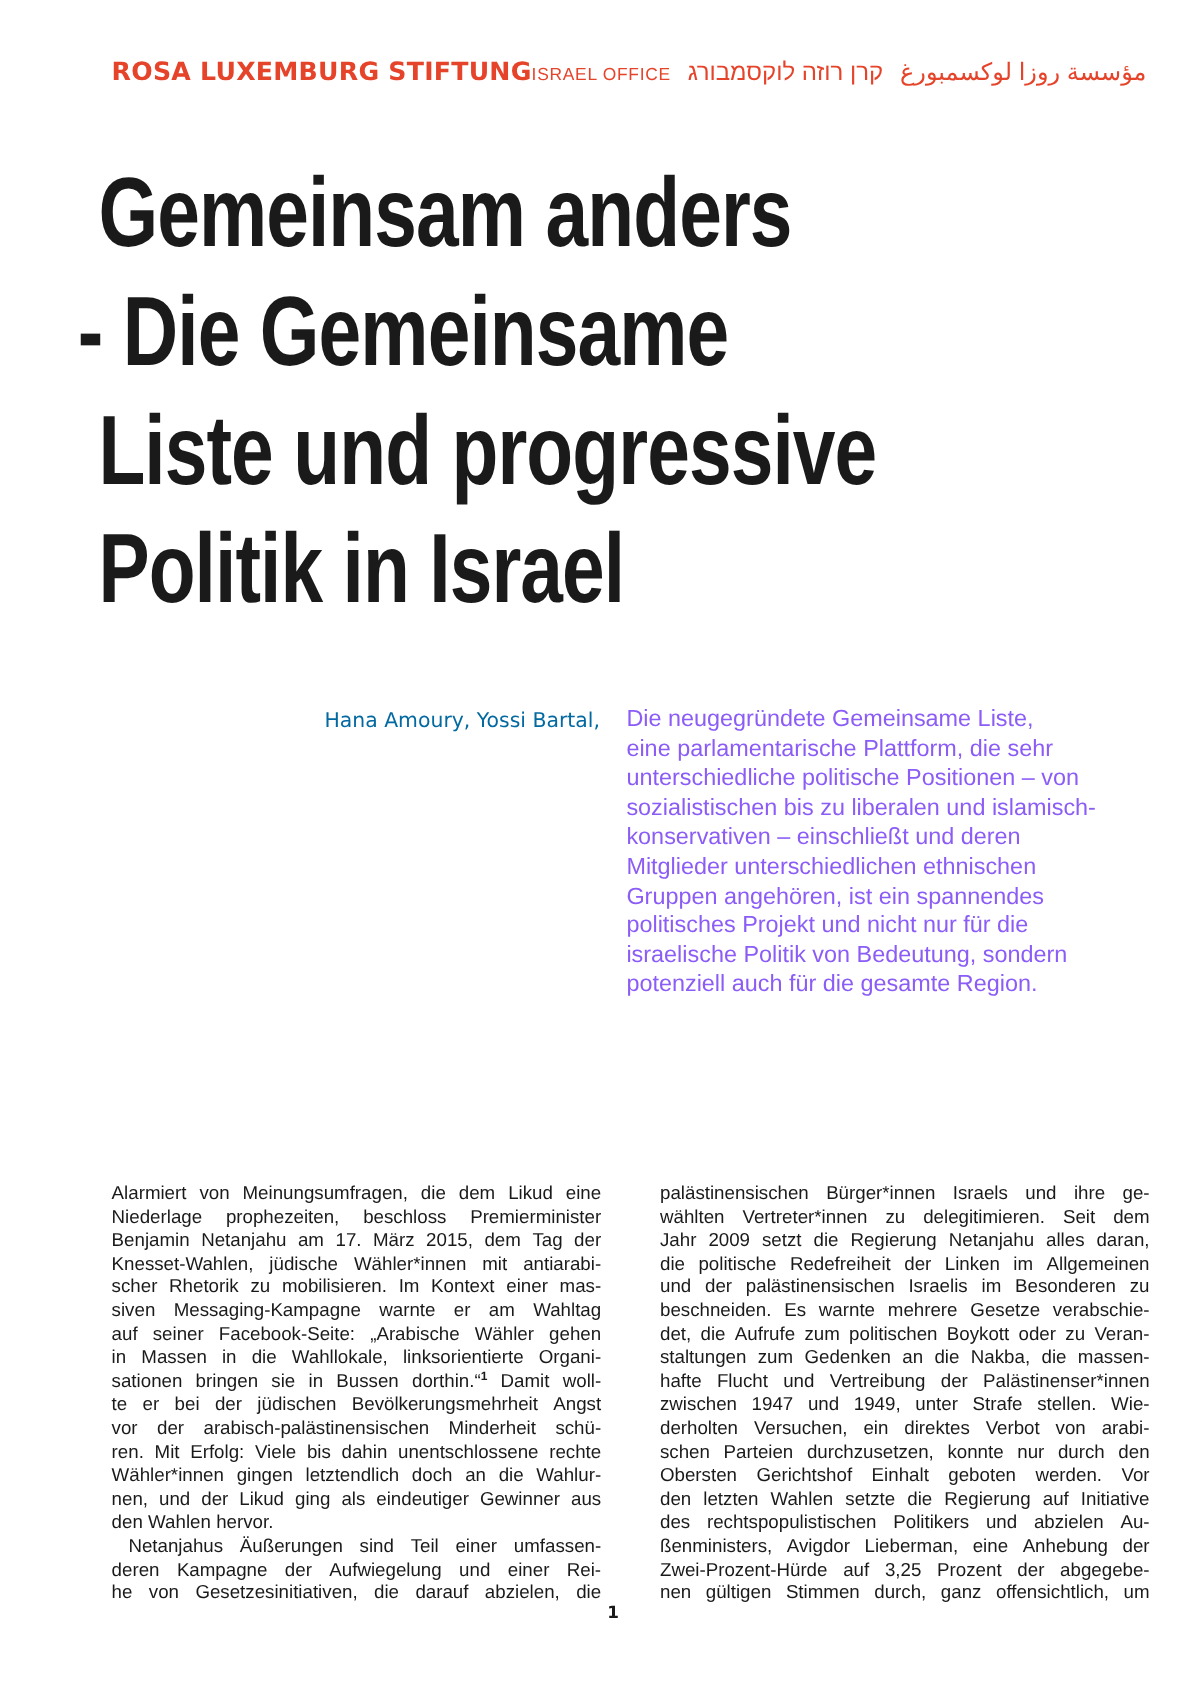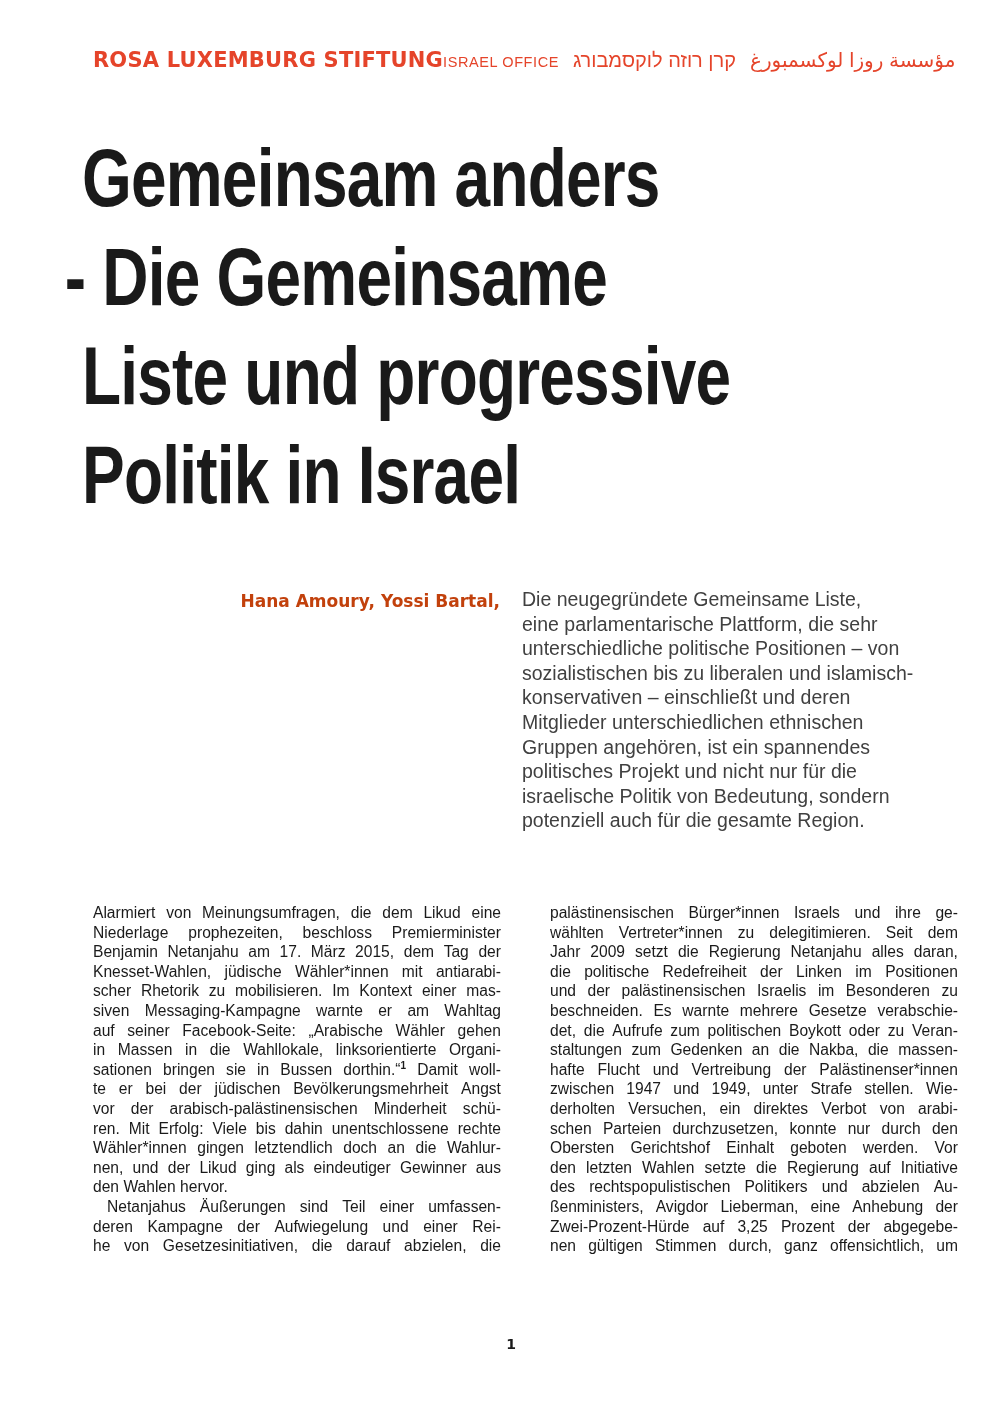--- a/index.html
+++ b/index.html
@@ -64,40 +64,40 @@
     .title .line {
       display: block;
       white-space: nowrap;
     }
     .authors {
       position: absolute;
       top: 588px;
       right: 500px;
       text-align: right;
       font-family: "DejaVu Sans", "Liberation Sans", sans-serif;
-      font-weight: bold;
+      font-weight: normal;
       font-size: 17px;
       line-height: 26px;
-      color: #c2410c;
+      color: #0369a1;
     }
     .authors .line { display: block; white-space: nowrap; }
     .lead {
       position: absolute;
       top: 587px;
       left: 522px;
       width: 420px;
       font-family: "Liberation Sans", "DejaVu Sans", sans-serif;
       font-size: 19.5px;
       line-height: 24.6px;
-      color: #404040;
+      color: #8b5cf6;
     }
     .lead .line { display: block; white-space: nowrap; }
     .column {
       position: absolute;
-      top: 903px;
+      top: 985px;
       width: 408px;
       font-family: "Liberation Sans", "DejaVu Sans", sans-serif;
       font-size: 15.6px;
       line-height: 19.6px;
       color: #1a1a1a;
     }
     .col-left { left: 93px; }
     .col-right { left: 522px; margin-left: 28px; }
     .sup {
       font-size: 10px;
@@ -348,21 +348,21 @@
       <span>alles</span>
       <span>daran,</span>
     </div>
     <div class="jline">
       <span>die</span>
       <span>politische</span>
       <span>Redefreiheit</span>
       <span>der</span>
       <span>Linken</span>
       <span>im</span>
-      <span>Positionen</span>
+      <span>Allgemeinen</span>
     </div>
     <div class="jline">
       <span>und</span>
       <span>der</span>
       <span>palästinensischen</span>
       <span>Israelis</span>
       <span>im</span>
       <span>Besonderen</span>
       <span>zu</span>
     </div>

